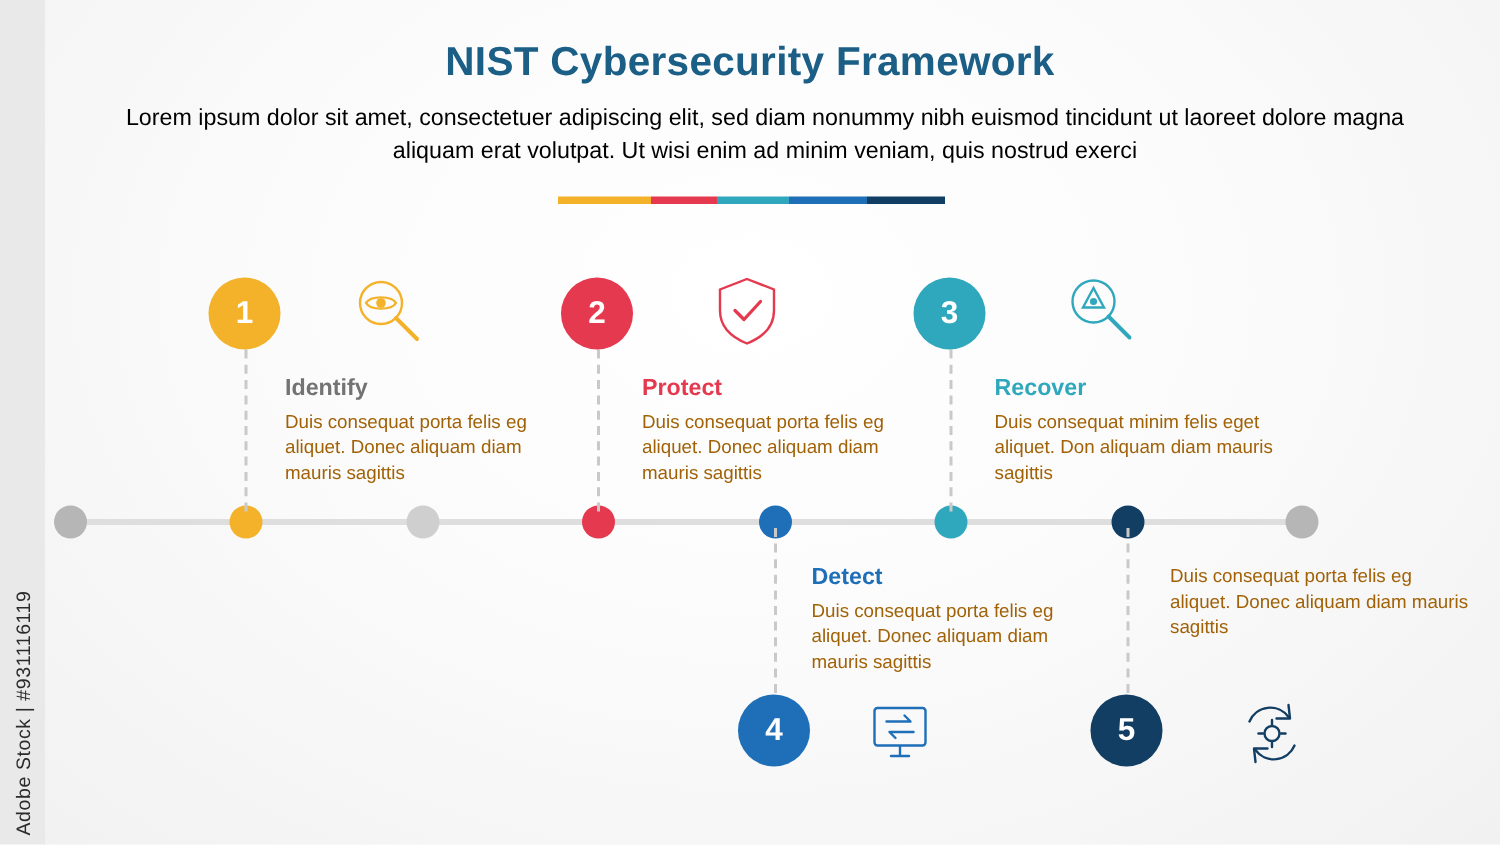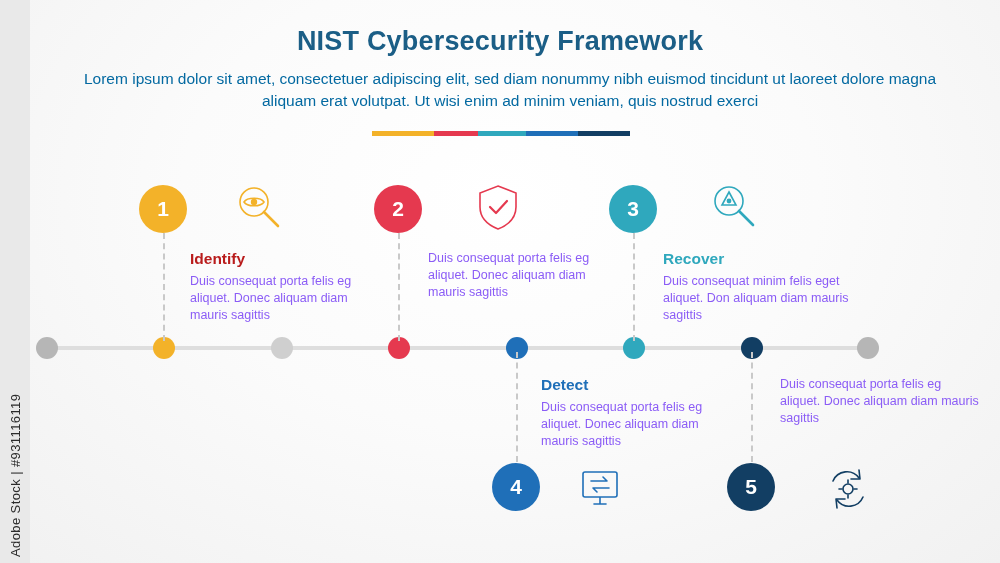--- a/index.html
+++ b/index.html
@@ -73,21 +73,21 @@
     letter-spacing: 0.2px;
   }
   .subtitle {
     position: absolute;
     left: 80px;
     top: 68px;
     width: 860px;
     text-align: center;
     font-size: 15.5px;
     line-height: 22px;
-    color: #0369a1;
+    color: #000000;
   }
 
   
   .colorbar {
     position: absolute;
     left: 372px;
     top: 131px;
     display: flex;
     height: 5px;
     width: 258px;
@@ -155,21 +155,21 @@
   
   .block { position: absolute; }
   .block .heading {
     font-size: 15.5px;
     font-weight: bold;
     margin: 0 0 5px 0;
   }
   .block .desc {
     font-size: 12.5px;
     line-height: 17px;
-    color: #8b5cf6;
+    color: #a16207;
   }
 
   .icon-wrap {
     position: absolute;
   }
 </style>
 </head>
 <body>
 
 <div id="stage">
@@ -208,34 +208,35 @@
   </div>
   <div class="icon-wrap" style="left:228px; top:183px;">
     <svg width="58" height="48" viewBox="0 0 58 48" fill="none" stroke="#f3b229" stroke-width="1.6">
       <circle cx="26" cy="19" r="14"></circle>
       <line x1="36" y1="29" x2="50" y2="43" stroke-width="2.6" stroke-linecap="round"></line>
       <path d="M16 19c3-5 17-5 20 0-3 5-17 5-20 0z"></path>
       <circle cx="26" cy="19" r="3.2" fill="#f3b229" stroke="none"></circle>
     </svg>
   </div>
   <div class="block" style="left:190px; top:250px; width:195px;">
-    <div class="heading" style="color:#b91c1c">Identify</div>
+    <div class="heading" style="color:#737373">Identify</div>
     <div class="desc">Duis consequat porta felis eg aliquet. Donec aliquam diam mauris sagittis</div>
   </div>
 
   <div class="num-circle" style="left:374px; top:185px; background:#e5394f">
     <span>2</span>
   </div>
   <div class="icon-wrap" style="left:472px; top:182px;">
     <svg width="52" height="52" viewBox="0 0 52 52" fill="none" stroke="#e5394f" stroke-width="1.6">
       <path d="M26 4 L44 11 v14c0 11-8 18-18 22-10-4-18-11-18-22V11z"></path>
       <polyline points="18,25 24,31 35,19" stroke-width="2.2" stroke-linecap="round" stroke-linejoin="round"></polyline>
     </svg>
   </div>
   <div class="block" style="left:428px; top:250px; width:195px;">
+    <div class="heading" style="color:#e5394f">Protect</div>
     <div class="desc">Duis consequat porta felis eg aliquet. Donec aliquam diam mauris sagittis</div>
   </div>
 
   <div class="num-circle" style="left:609px; top:185px; background:#2fa8bd">
     <span>3</span>
   </div>
   <div class="icon-wrap" style="left:703px; top:180px;">
     <svg width="58" height="52" viewBox="0 0 58 52" fill="none" stroke="#2fa8bd" stroke-width="1.6">
       <circle cx="26" cy="21" r="14"></circle>
       <line x1="36" y1="31" x2="50" y2="45" stroke-width="2.6" stroke-linecap="round"></line>

